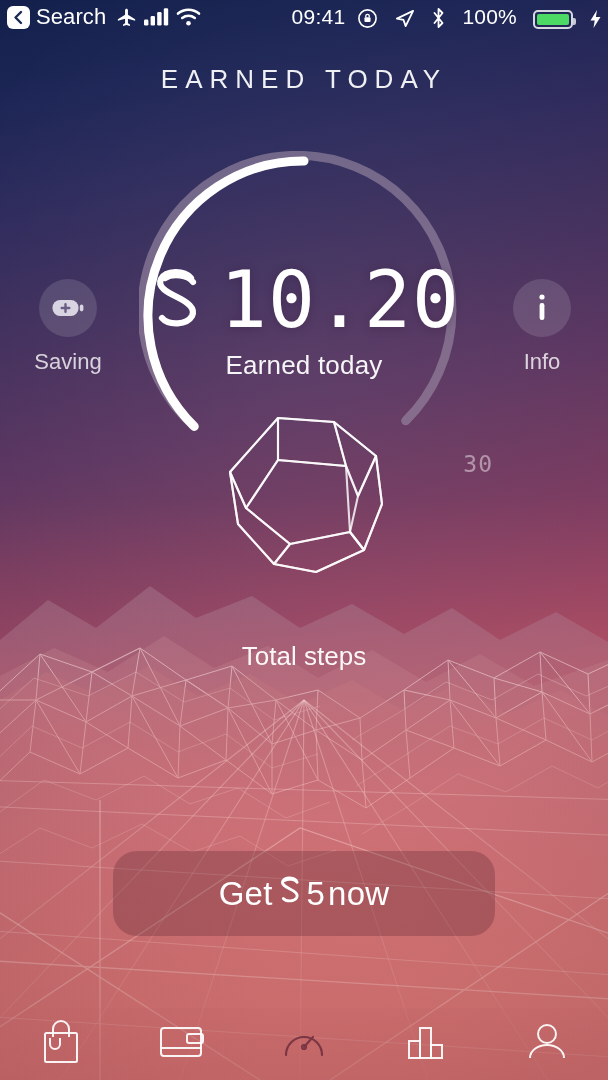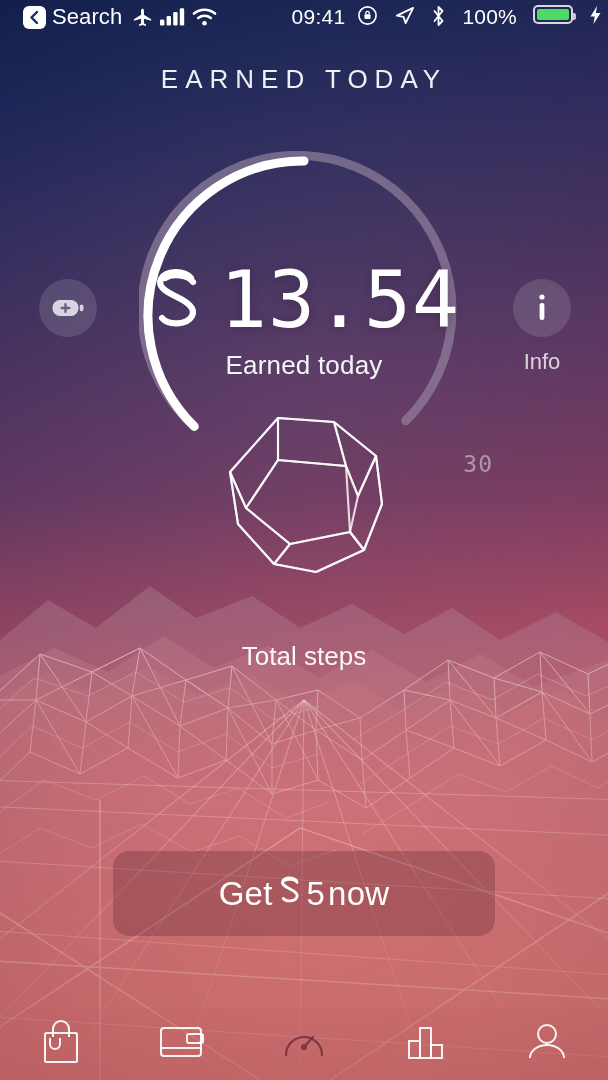--- a/index.html
+++ b/index.html
@@ -40,31 +40,31 @@
   }
   .scene{ position:absolute; inset:0; }
   .scene svg{ position:absolute; inset:0; width:608px; height:1080px; }
 
   
   .statusbar{
     position:absolute; top:0; left:0; right:0; height:34px;
     display:flex; align-items:center; color:#fff;
     font-size:21px; z-index:40;
   }
-  .sb-left{ display:flex; align-items:center; gap:6px; padding-left:23px; }
+  .sb-left{ display:flex; align-items:center; gap:6px; padding-left:7px; }
   .back-chip{
     width:23px;height:23px;border-radius:6px;background:#fff;
     display:flex;align-items:center;justify-content:center;
   }
   .back-chip svg{ display:block; }
   .sb-search{ font-size:22px; letter-spacing:.1px; margin-right:3px; }
   .sb-icon{ display:flex; align-items:center; }
   .sb-mid{ flex:1; display:flex; justify-content:flex-end; }
   .sb-time{ font-size:21px; letter-spacing:.3px; transform:translateX(-12px); }
-  .sb-right{ display:flex; align-items:flex-start; gap:16px; padding-right:6px; }
+  .sb-right{ display:flex; align-items:flex-end; gap:16px; padding-right:6px; }
   .sb-pct{ font-size:21px; letter-spacing:.2px; }
   .batt{
     width:40px;height:19px;border:2px solid rgba(255,255,255,.82);
     border-radius:5px; padding:2px; position:relative;
   }
   .batt::after{
     content:""; position:absolute; right:-5px; top:6px;
     width:3px;height:7px;border-radius:0 2px 2px 0;background:rgba(255,255,255,.75);
   }
   .batt i{ display:block; height:100%; width:100%; background:#4cd964; border-radius:2px; }
@@ -118,21 +118,21 @@
   .steps-val{
     font-family:"DejaVu Sans Mono", monospace;
     font-size:76px; color:#fff; letter-spacing:2px; line-height:1;
     text-shadow:0 2px 14px rgba(120,30,50,.3);
   }
   .steps-sub{ margin-top:5px; color:rgba(255,255,255,.95); font-size:26px; }
 
   
   .cta{
     position:absolute; left:113px; top:851px; width:382px; height:85px;
-    border-radius:16px; background:rgba(90,35,45,.30);
+    border-radius:24px; background:rgba(90,35,45,.30);
     display:flex; align-items:center; justify-content:center;
     color:#fff; font-size:33px; letter-spacing:.2px; z-index:25;
     gap:3px;
   }
   .cta .cur-glyph{ margin:0 1px; }
 
   
   .tabbar{
     position:absolute; left:0; right:0; bottom:0; height:72px;
     display:flex; align-items:center; z-index:30;
@@ -312,34 +312,35 @@
   </div>
 
   <div class="amount-block">
     <div class="amount-row">
       <span class="cur-glyph">
         <svg width="58" height="72" viewBox="0 0 58 72">
           <path d="M43 16 C36 8, 18 8, 13 17 C9 25, 19 30, 29 35 C39 40, 48 46, 44 54 C39 63, 21 64, 14 56" fill="none" stroke="#fff" stroke-width="6.2" stroke-linecap="round"></path>
           <path d="M45 20 C40 13, 25 11, 17 16" fill="none" stroke="#fff" stroke-width="6.2" stroke-linecap="round"></path>
         </svg>
       </span>
-      <span class="amount-val">13.54</span>
+      <span class="amount-val">10.20</span>
     </div>
     <div class="amount-sub">Earned today</div>
   </div>
 
   <div class="side-btn left">
     <span class="side-circle">
       <svg width="34" height="22" viewBox="0 0 34 22">
         <rect x="1.5" y="3" width="26" height="16" rx="7.5" fill="#d8d4e2"></rect>
         <path d="M30.2 8.2 a5.2 5.2 0 0 1 0 5.6 Z" fill="#d8d4e2"></path>
         <rect x="28.8" y="7.6" width="3.6" height="6.8" rx="1.8" fill="#d8d4e2"></rect>
         <path d="M14.5 7.2 v7.6 M10.7 11 h7.6" stroke="#6a5f83" stroke-width="2.4" stroke-linecap="round"></path>
       </svg>
     </span>
+    <div class="side-label">Saving</div>
   </div>
 
   <div class="side-btn right">
     <span class="side-circle">
       <svg width="10" height="30" viewBox="0 0 10 30">
         <circle cx="5" cy="4" r="2.6" fill="#fff"></circle>
         <rect x="2.6" y="10" width="4.8" height="17" rx="2.2" fill="#fff"></rect>
       </svg>
     </span>
     <div class="side-label">Info</div>

